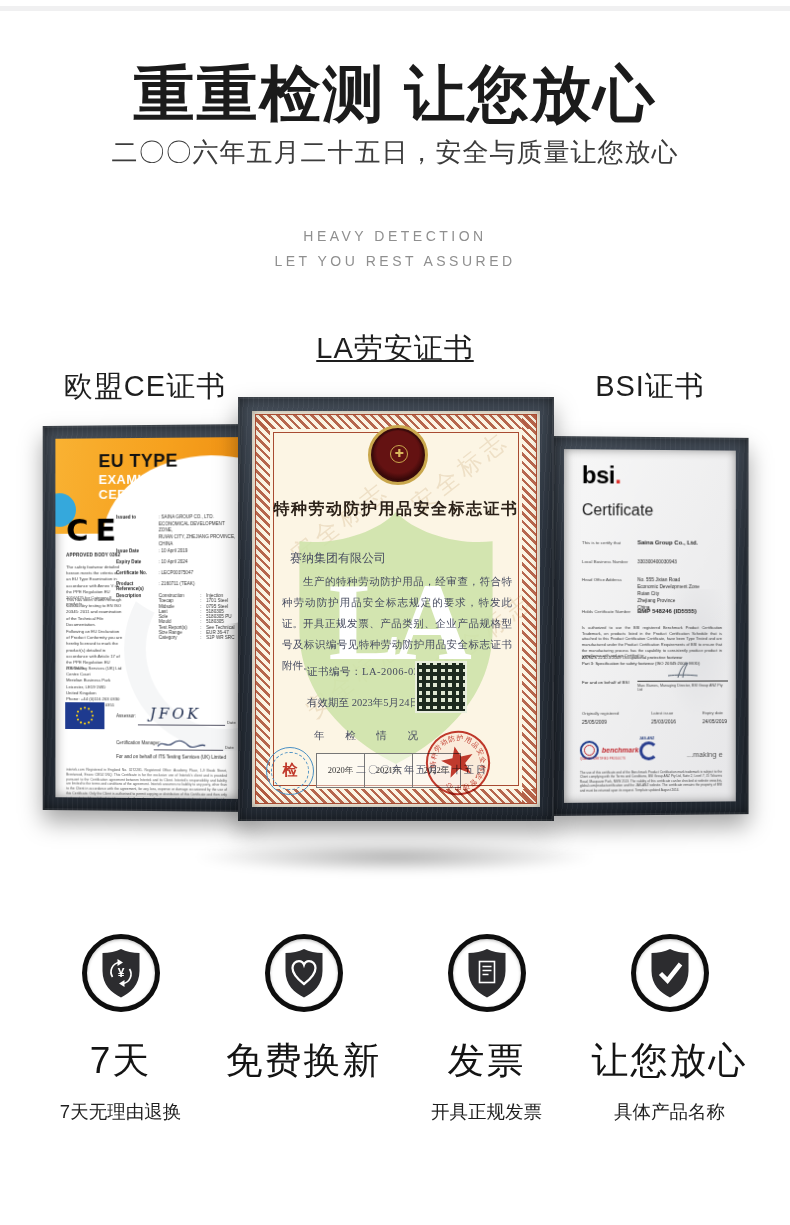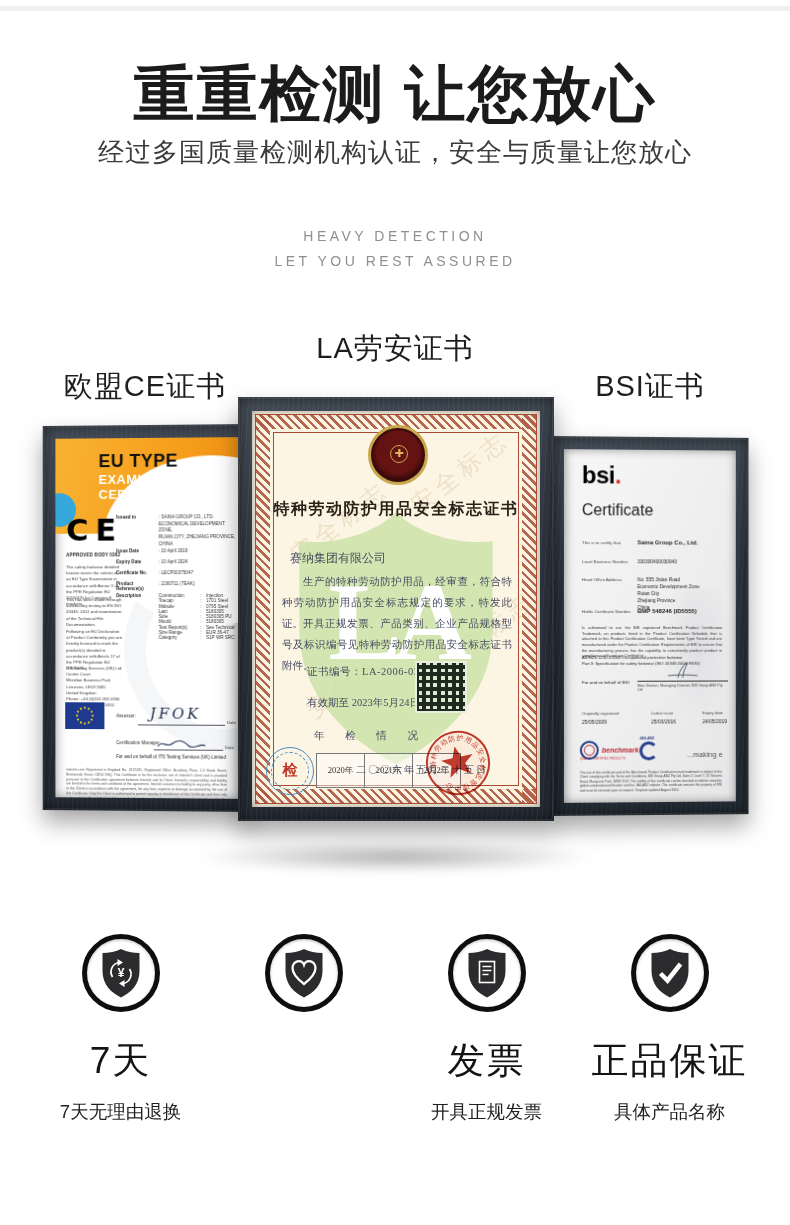--- a/index.html
+++ b/index.html
@@ -10,21 +10,21 @@
 
   
   #top-strip{left:0;top:0;width:790px;height:5px;background:#f0f0f1;}
   #main-title{left:0;top:48px;width:790px;font-size:61px;font-weight:800;color:#1b1b1b;letter-spacing:2px;}
   #main-subtitle{left:0;top:129px;width:790px;font-size:26px;font-weight:500;color:#3c3c3c;letter-spacing:1px;}
   .en-line{left:0;width:790px;font-size:14px;color:#8f8f8f;letter-spacing:3.5px;font-weight:500;}
   #en-line1{top:222px;} #en-line2{top:247px;}
 
   
   .cert-label{font-size:29px;font-weight:500;color:#1e1e1e;letter-spacing:1px;}
-  #label-la{left:295px;top:323px;width:200px;}
+  #label-la{left:295px;top:323px;width:200px;text-decoration:underline;}
   #label-ce{left:45px;top:361px;width:200px;}
   #label-bsi{left:550px;top:361px;width:200px;}
 
   
   .frame{background:linear-gradient(172deg,#454e59 0%,#2d3540 40%,#222932 100%);
          box-shadow:0 12px 22px rgba(0,0,0,.35), inset 0 0 0 2px rgba(255,255,255,.07), inset 0 0 16px rgba(0,0,0,.65);}
   .frame::before{content:"";position:absolute;inset:0;
          background:repeating-linear-gradient(93deg,rgba(255,255,255,.045) 0 1px,transparent 1px 5px);pointer-events:none;}
   #cert-shadow{left:115px;top:828px;width:560px;height:46px;z-index:0;
          background:radial-gradient(ellipse 50% 48% at 50% 50%,rgba(0,0,0,.30),rgba(0,0,0,0) 72%);filter:blur(4px);}
@@ -135,21 +135,21 @@
   .svc-title{margin-top:24px;font-size:37px;font-weight:500;color:#141414;letter-spacing:2px;}
   .svc-sub{margin-top:13px;font-size:18.5px;color:#1f1f1f;}
 </style>
 </head>
 <body>
 
 <div id="page">
   <div class="abs" id="top-strip"></div>
 
   <div class="abs ctr" id="main-title">重重检测 让您放心</div>
-  <div class="abs ctr" id="main-subtitle">经过多国质量检测机构认证，安全与质量让您放心</div>
+  <div class="abs ctr" id="main-subtitle">二〇〇六年五月二十五日，安全与质量让您放心</div>
   <div class="abs ctr en-line" id="en-line2">LET YOU REST ASSURED</div>
   <div class="abs ctr en-line" id="en-line1">HEAVY DETECTION</div>
 
   <div class="abs ctr cert-label" id="label-la">LA劳安证书</div>
   <div class="abs ctr cert-label" id="label-ce">欧盟CE证书</div>
   <div class="abs ctr cert-label" id="label-bsi">BSI证书</div>
 
   <div class="abs" id="cert-shadow"></div>
 
   <div class="abs frame" id="frame-ce">
@@ -393,20 +393,21 @@
       <div class="svc-title">7天</div>
       <div class="svc-sub">7天无理由退换</div>
     </div>
     <div class="svc">
       <div class="svc-circle">
         <svg width="50" height="55" viewBox="0 0 100 110">
           <path d="M50 6 C60 11 74 14 87 14 L87 50 C87 77 69 94 50 103 C31 94 13 77 13 50 L13 14 C26 14 40 11 50 6 Z" fill="#2c2c2f"></path>
           <path d="M50 76 C33 63 27 52 27 44 C27 36 33 30 40 30 C45 30 48.5 33 50 37.5 C51.5 33 55 30 60 30 C67 30 73 36 73 44 C73 52 67 63 50 76 Z" stroke="#fff" stroke-width="4.5" fill="none"></path>
         </svg>
       </div>
+      <div class="svc-title">免费换新</div>
     </div>
     <div class="svc">
       <div class="svc-circle">
         <svg width="50" height="55" viewBox="0 0 100 110">
           <path d="M50 6 C60 11 74 14 87 14 L87 50 C87 77 69 94 50 103 C31 94 13 77 13 50 L13 14 C26 14 40 11 50 6 Z" fill="#2c2c2f"></path>
           <rect x="35" y="31" width="30" height="42" stroke="#fff" stroke-width="3.2" fill="none"></rect>
           <line x1="41" y1="41" x2="59" y2="41" stroke="#fff" stroke-width="3"></line>
           <line x1="41" y1="49" x2="59" y2="49" stroke="#fff" stroke-width="3"></line>
           <line x1="41" y1="57" x2="53" y2="57" stroke="#fff" stroke-width="3"></line>
         </svg>
@@ -414,17 +415,17 @@
       <div class="svc-title">发票</div>
       <div class="svc-sub">开具正规发票</div>
     </div>
     <div class="svc">
       <div class="svc-circle">
         <svg width="50" height="55" viewBox="0 0 100 110">
           <path d="M50 6 C60 11 74 14 87 14 L87 50 C87 77 69 94 50 103 C31 94 13 77 13 50 L13 14 C26 14 40 11 50 6 Z" fill="#2c2c2f"></path>
           <path d="M31 55 L45 69 L71 36" stroke="#fff" stroke-width="9" fill="none"></path>
         </svg>
       </div>
-      <div class="svc-title">正品保证</div>
+      <div class="svc-title">让您放心</div>
       <div class="svc-sub">具体产品名称</div>
     </div>
   </div>
 </div>
 
 </body></html>

